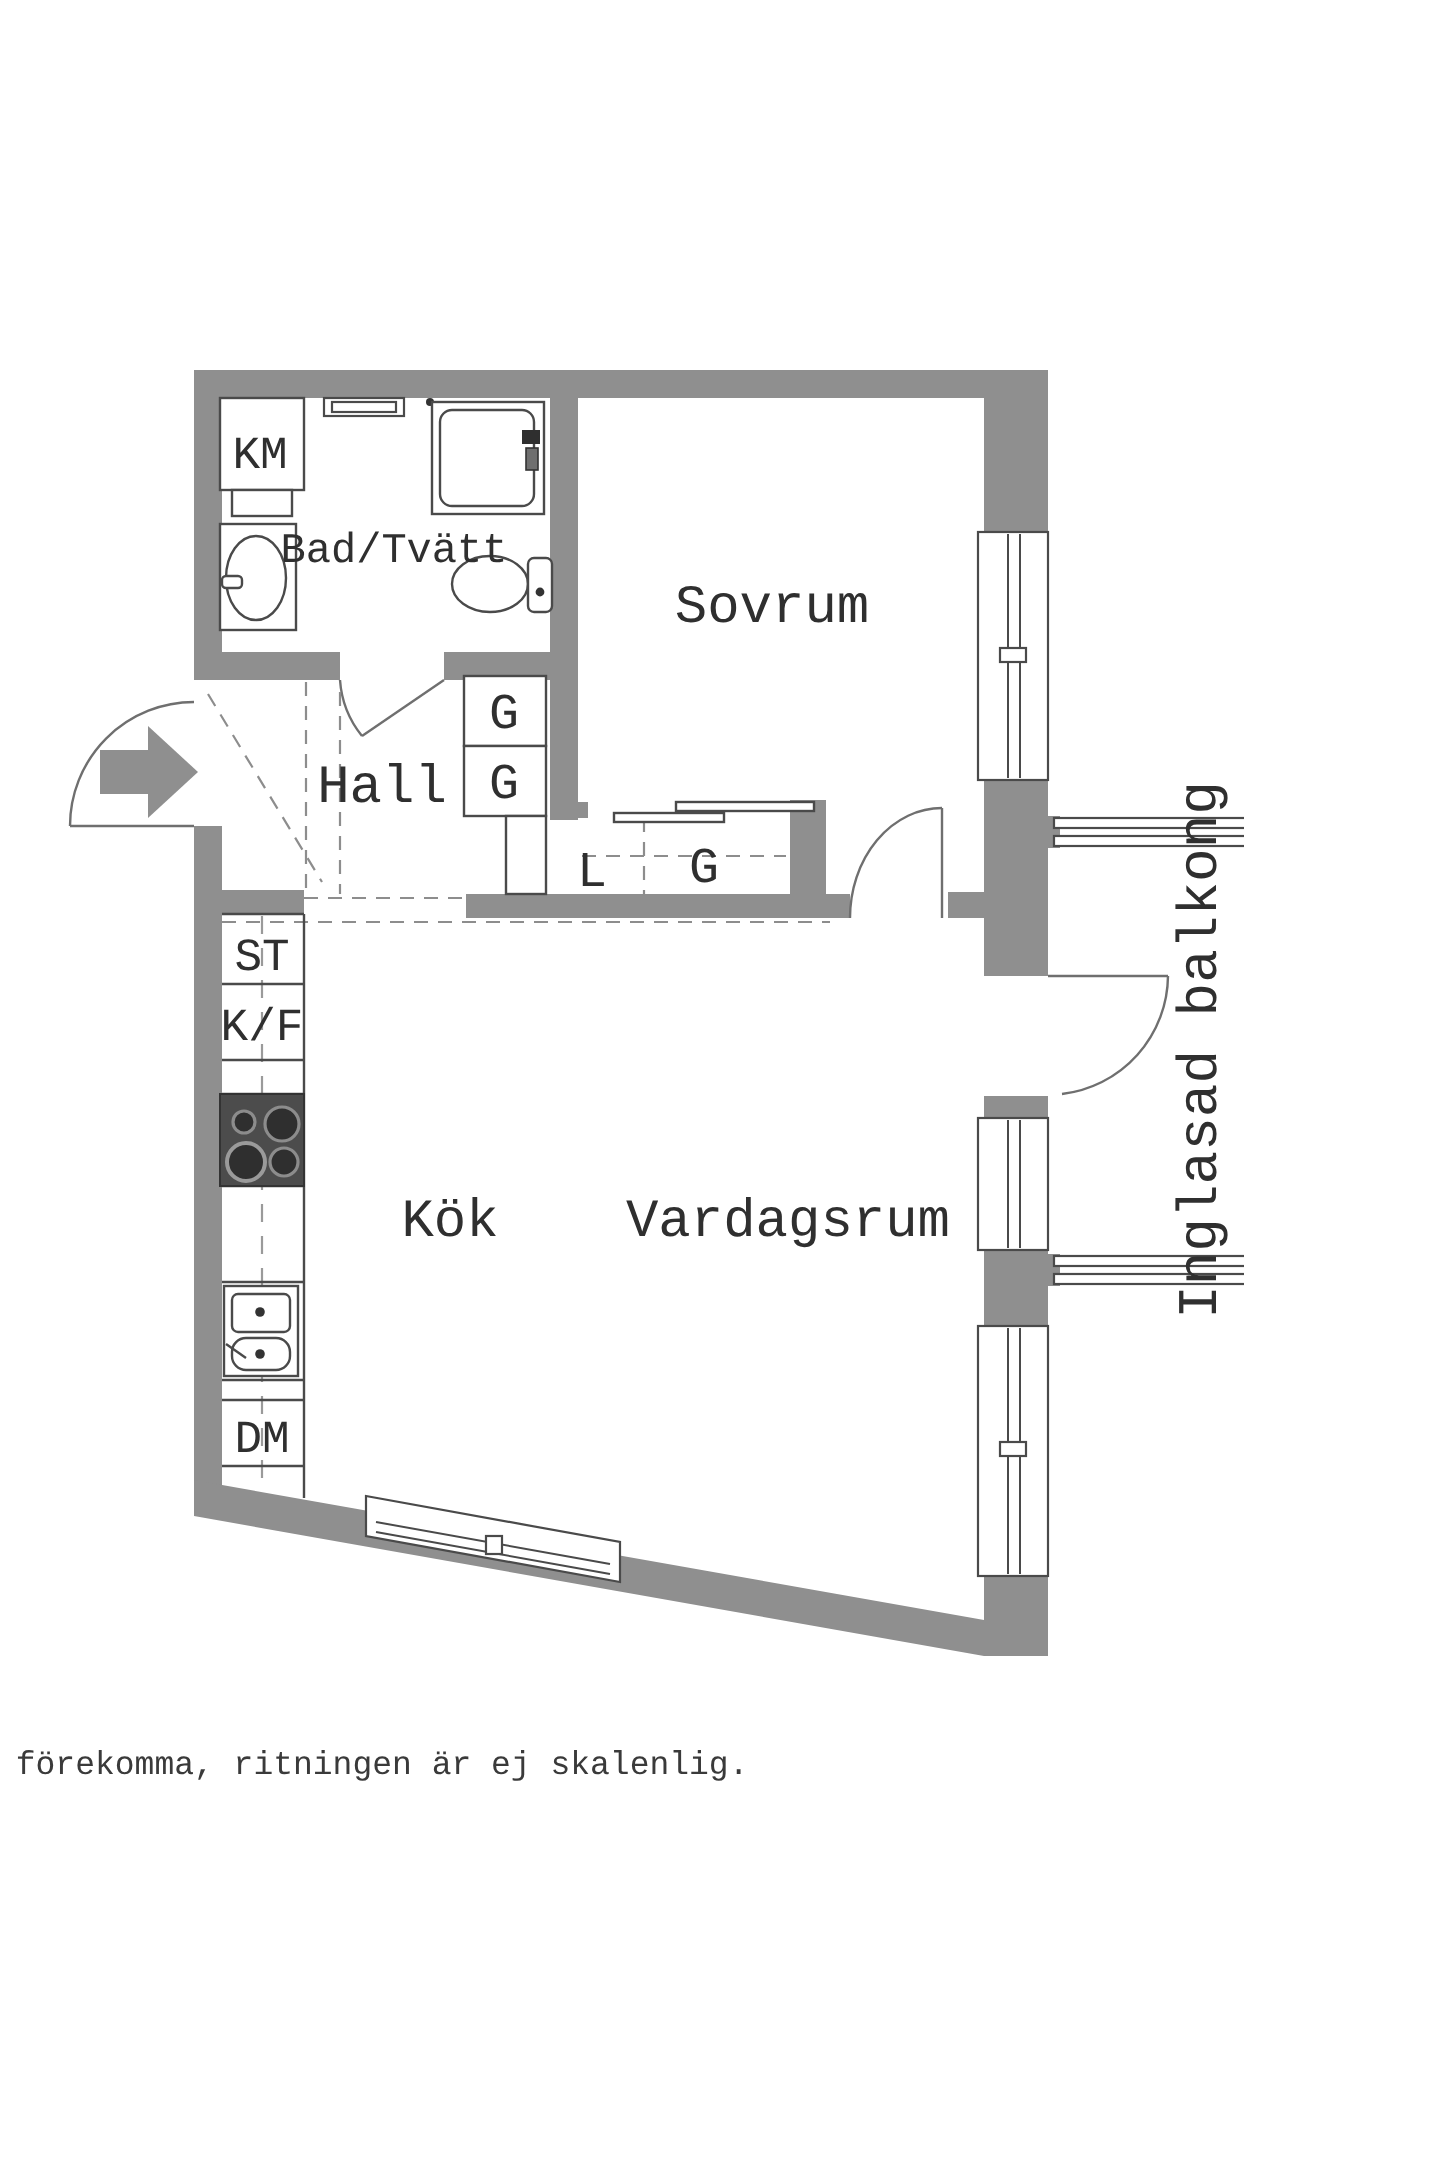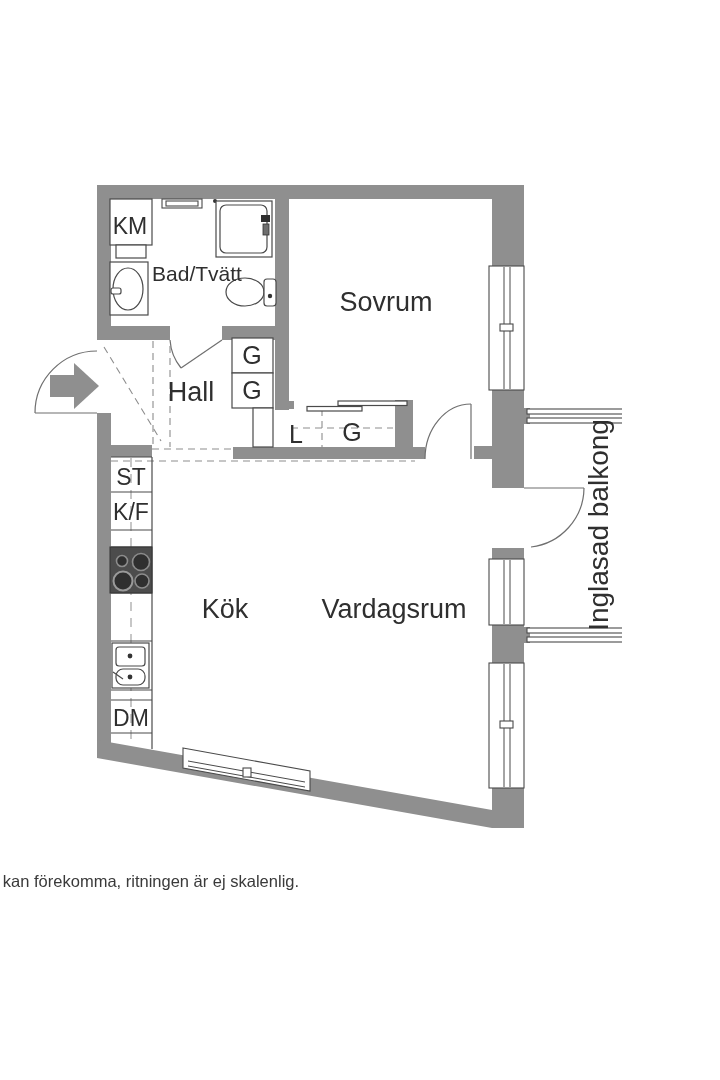--- a/index.html
+++ b/index.html
@@ -1,20 +1,20 @@
 <!DOCTYPE html>
 <html><head>
 <meta charset="utf-8">
 <style>
   html,body{margin:0;padding:0;background:#ffffff;}
   .page{
     position:relative;
     width:622px;height:1080px;
     background:#ffffff;
-    font-family:Liberation Sans, sans-serif;
+    font-family:Liberation Mono, monospace;
     overflow:hidden;
     text-align:right;
   }
   svg{display:block;}
   .wall{fill:#8f8f8f;stroke:none;}
   .thinline{stroke:#4a4a4a;stroke-width:1.2;fill:none;}
   .fixture{stroke:#4a4a4a;stroke-width:1.2;fill:#ffffff;}
   .winbox{stroke:#4a4a4a;stroke-width:1.1;fill:#ffffff;}
   .glass{stroke:#4a4a4a;stroke-width:1;fill:none;}
   .door{stroke:#6f6f6f;stroke-width:1.2;fill:none;}

